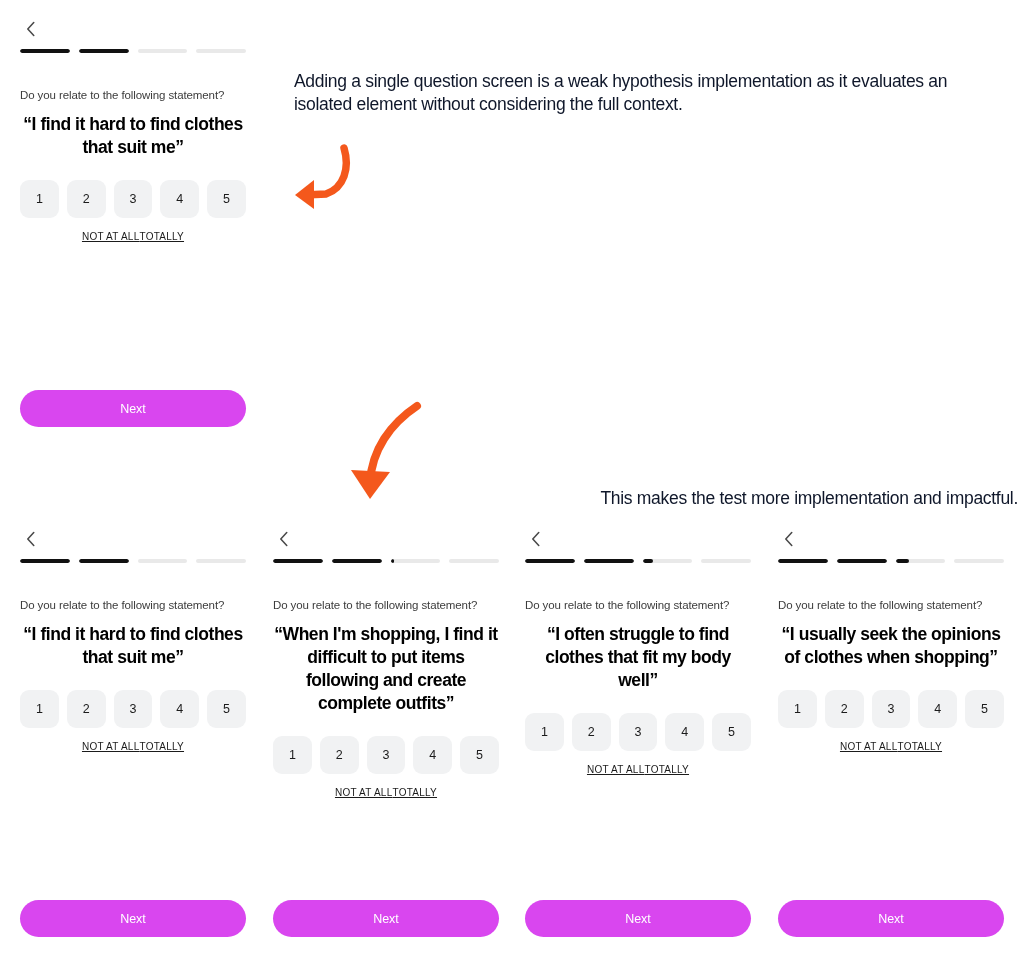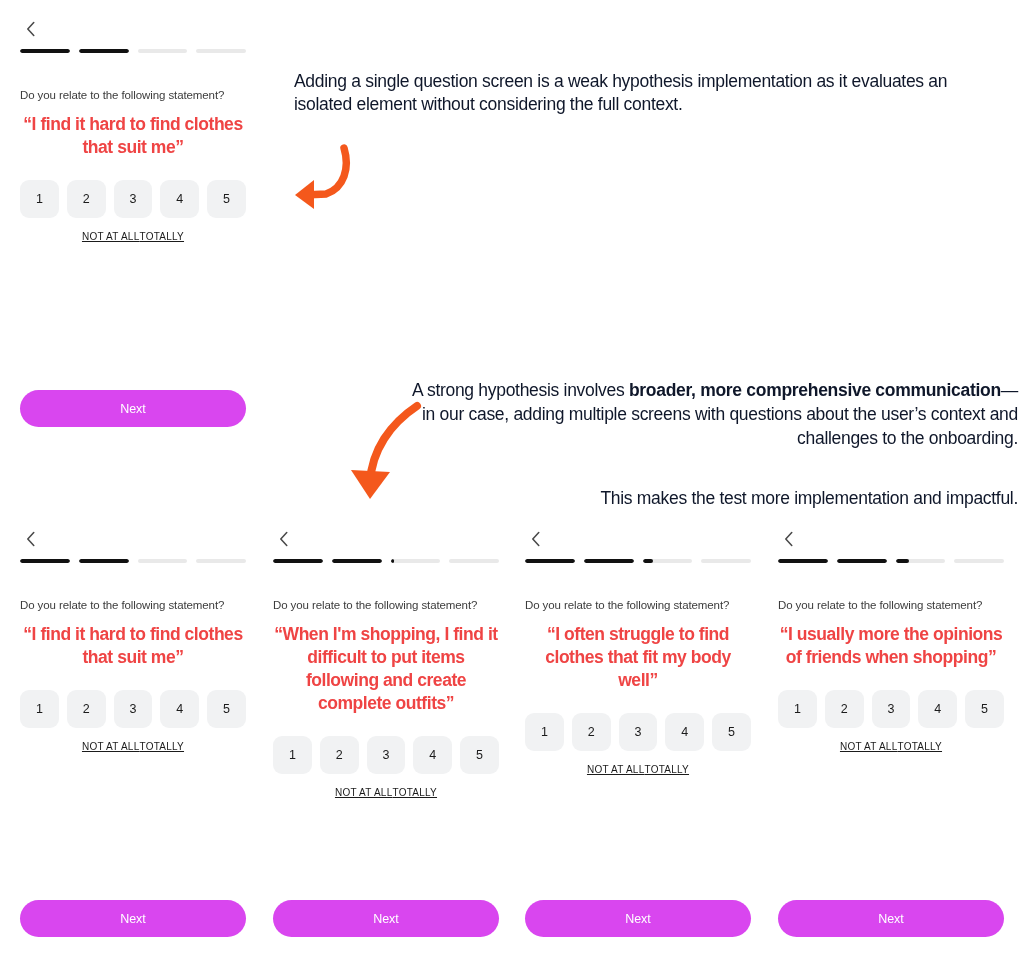--- a/index.html
+++ b/index.html
@@ -53,21 +53,21 @@
   .prompt {
     text-align: left;
     font-size: 11.5px;
     color: #3c3c3c;
     letter-spacing: -0.1px;
   }
 
   .statement {
     text-align: center;
     font-weight: bold;
-    color: #ef4444;
+    color: #000000;
     letter-spacing: -0.45px;
   }
 
   .rating-row {
     display: flex;
     gap: 8px;
   }
   .rating-btn {
     flex: 1 1 0;
     height: 38px;
@@ -186,23 +186,20 @@
 
   <div class="annotation" id="anno-1" style="left:294px; top:70px; width:700px; font-size:17.5px; line-height:23px;">Adding a single question screen is a weak hypothesis implementation as it evaluates an isolated element without considering the full context.</div>
 
   <div class="arrow" id="arrow-1" style="left:268px; top:142px;">
     <svg width="86" height="76" viewBox="0 0 86 76">
       <path d="M76 6 C82 26, 76 46, 58 52 L36 53" stroke="#F4581C" stroke-width="7.5" fill="none" stroke-linecap="round"></path>
       <path d="M46 38 L27 53 L46 67 Z" fill="#F4581C"></path>
     </svg>
   </div>
 
-  <div class="annotation" id="anno-2" style="left:404px; top:378px; width:614px; font-size:17.5px; line-height:24px; text-align:right;">
-    <span>A strong hypothesis involves </span><b>broader, more comprehensive communication</b><span>—in our case, adding multiple screens with questions about the user’s context and challenges to the onboarding.</span>
-  </div>
 
   <div class="annotation" id="anno-2b" style="left:404px; top:486px; width:614px; font-size:17.5px; line-height:24px; text-align:right;">This makes the test more implementation and impactful.</div>
 
   <div class="arrow" id="arrow-2" style="left:338px; top:398px;">
     <svg width="96" height="110" viewBox="0 0 96 110">
       <path d="M79 8 C52 26, 34 52, 32 84" stroke="#F4581C" stroke-width="8" fill="none" stroke-linecap="round"></path>
       <path d="M13 72 L32 101 L52 74 Z" fill="#F4581C"></path>
     </svg>
   </div>
 
@@ -334,21 +331,21 @@
           <div class="fill" style="width:100%"></div>
         </div>
       <div class="seg">
           <div class="fill" style="width:28%"></div>
         </div>
       <div class="seg">
           <div class="fill" style="width:0%"></div>
         </div>
     </div>
     <div class="prompt">Do you relate to the following statement?</div>
-    <div class="statement">“I usually more the opinions of friends when shopping”</div>
+    <div class="statement">“I usually seek the opinions of clothes when shopping”</div>
     <div class="rating-row">
       <div class="rating-btn">1</div>
       <div class="rating-btn">2</div>
       <div class="rating-btn">3</div>
       <div class="rating-btn">4</div>
       <div class="rating-btn">5</div>
     </div>
     <div class="scale-labels">
       <span>NOT AT ALL</span>
       <span>TOTALLY</span>

